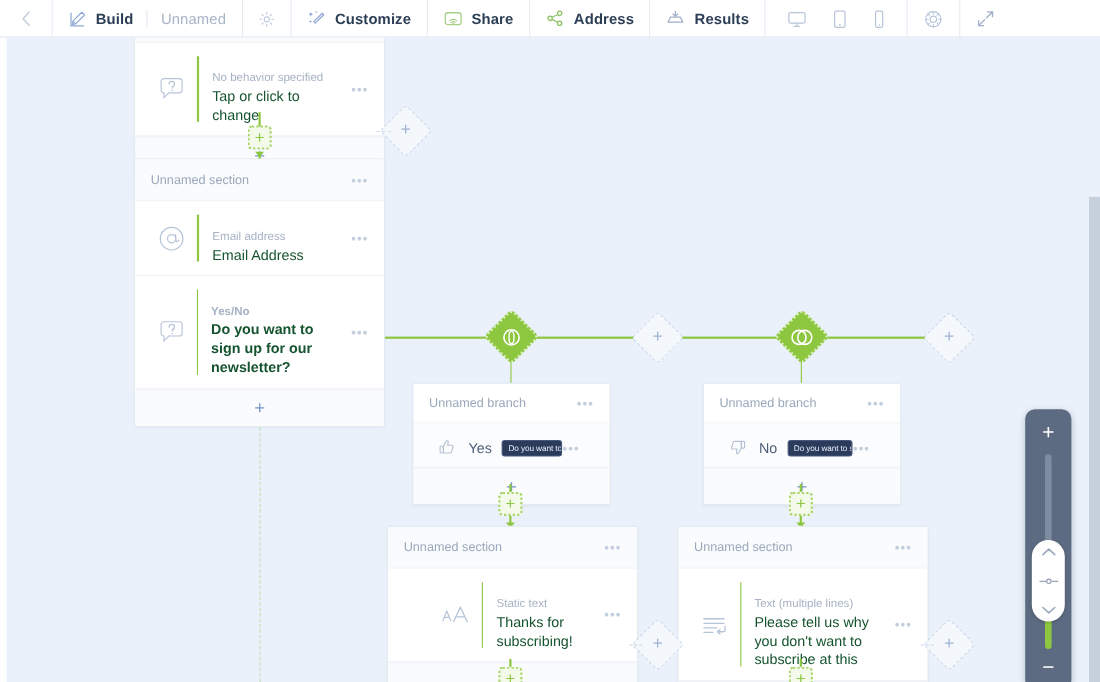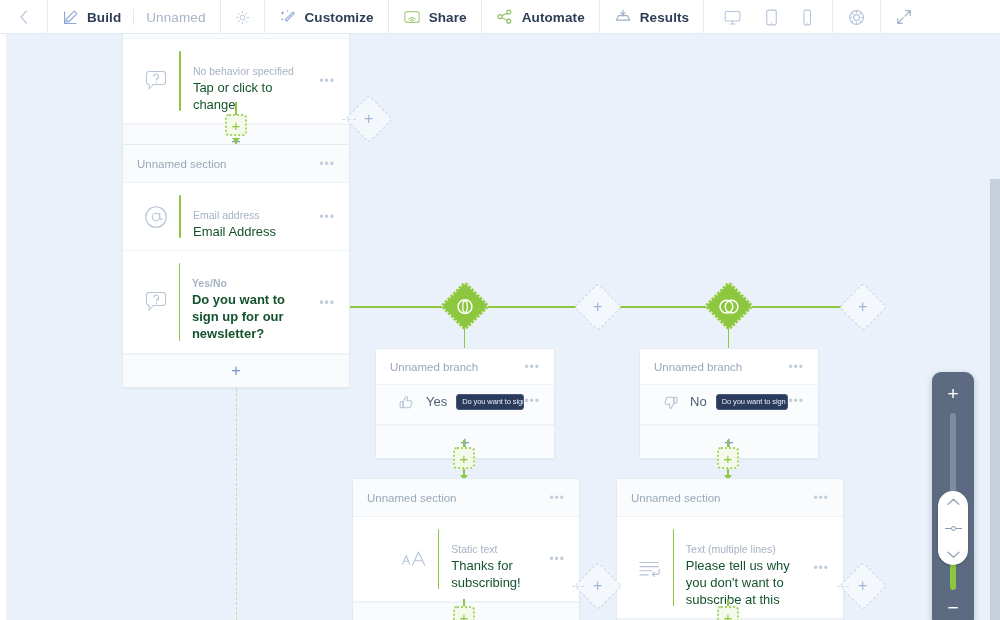--- a/index.html
+++ b/index.html
@@ -110,22 +110,22 @@
     margin: 2px 12px 2px 0; border-radius: 1px;
     min-height: 32px;
   }
   .f-body { flex: 1 1 auto; min-width: 0; margin-top: 16px; }
   .f-type { font-size: 10.5px; color: #a6b2c4; margin-bottom: 2px; }
   .f-title { font-size: 13px; color: #14532d; line-height: 1.32; }
   .f-dots { flex: 0 0 auto; padding-left: 8px; }
 
   
   .brow {
-    display: flex; align-items: flex-start;
-    padding: 9px 14px 9px 10px;
+    display: flex; align-items: flex-end;
+    padding: 9px 27px 9px 10px;
     min-height: 40px;
     background: #fbfcfd;
     border-bottom: 1px solid #eef2f7;
   }
   .b-ico { width: 40px; flex: 0 0 40px; display:flex; align-items:center; justify-content:center; color:#b4c1d3; }
   .b-lbl { font-size: 13px; color: #51607a; margin-right: 9px; }
   .pill {
     display: inline-block;
     background: #2b3b5c;
     color: #e8eefa;
@@ -287,21 +287,21 @@
 
     <div class="tb-cell">
       <span class="tb-ico">
         <svg width="18" height="18" viewBox="0 0 20 20">
           <circle cx="14.2" cy="4.6" r="2.2" fill="none" stroke="#8dc063" stroke-width="1.3"></circle>
           <circle cx="14.2" cy="14.6" r="2.2" fill="none" stroke="#8dc063" stroke-width="1.3"></circle>
           <circle cx="4.6" cy="9.6" r="2.2" fill="none" stroke="#8dc063" stroke-width="1.3"></circle>
           <path d="M6.6 8.6l5.6-2.8M6.6 10.7l5.6 2.8" stroke="#8dc063" stroke-width="1.2"></path>
         </svg>
       </span>
-      <span class="tb-label">Automate</span>
+      <span class="tb-label">Address</span>
     </div>
 
     <div class="tb-cell">
       <span class="tb-ico">
         <svg width="18" height="18" viewBox="0 0 20 20">
           <path d="M2.5 13.5 L5 8.5 H15 L17.5 13.5 Z" fill="none" stroke="#9fb0c7" stroke-width="1.3" stroke-linejoin="round"></path>
           <path d="M10 2.5 V7.5 M7.6 5.2 L10 7.7 L12.4 5.2" fill="none" stroke="#9fb0c7" stroke-width="1.3" stroke-linecap="round" stroke-linejoin="round"></path>
         </svg>
       </span>
       <span class="tb-label">Results</span>

